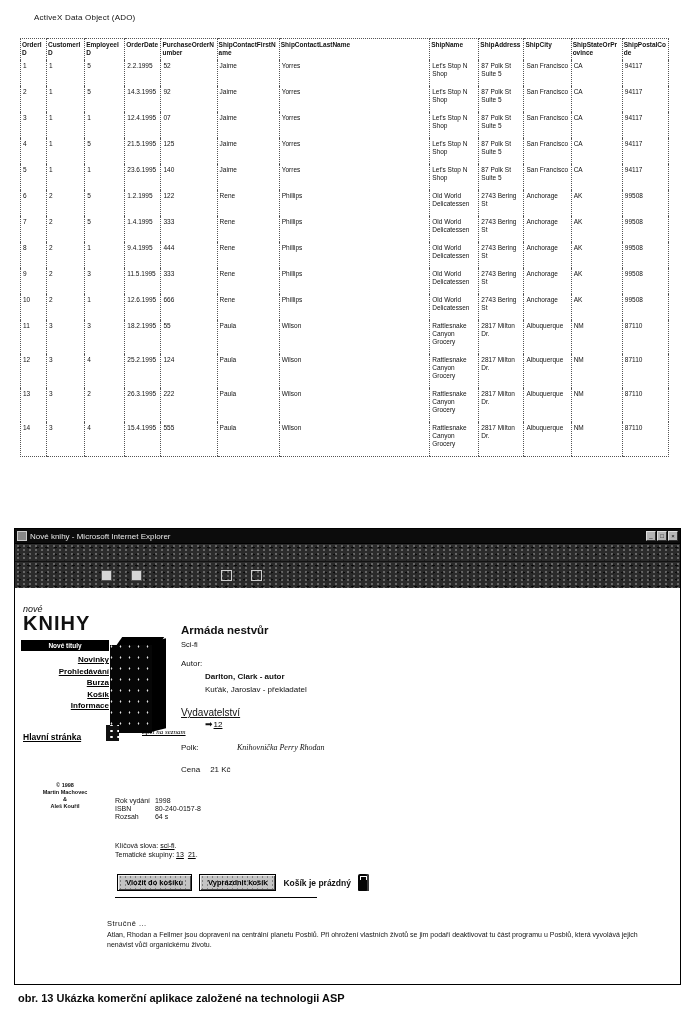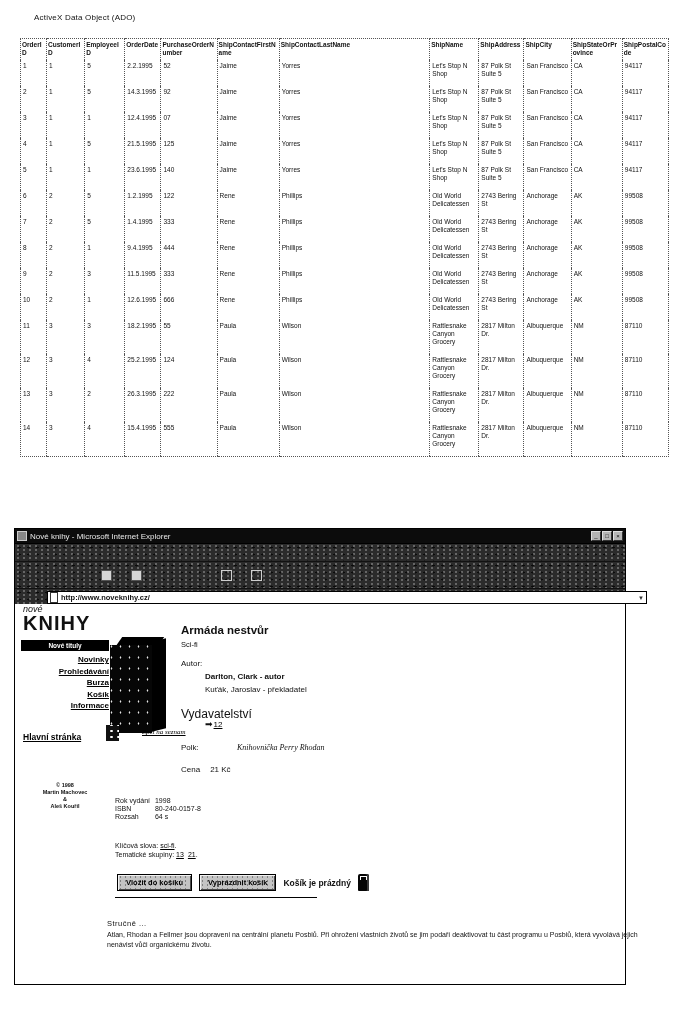--- a/index.html
+++ b/index.html
@@ -12,21 +12,21 @@
   .tablewrap table{border-collapse:collapse;table-layout:fixed;width:649px;font-size:6.5px;line-height:8px;color:#111;}
   .tablewrap th,.tablewrap td{border-left:1px dotted #555;vertical-align:top;text-align:left;padding:2px 2px 8px 2px;overflow:hidden;}
   .tablewrap th{font-weight:bold;border-top:1px dotted #555;word-break:break-word;padding:2px 1px 3px 1px;}
   .tablewrap th:last-child,.tablewrap td:last-child{border-right:1px dotted #555;}
   .tablewrap tbody tr:last-child td{border-bottom:1px dotted #555;}
   .caption{position:absolute;font-size:11px;font-weight:bold;color:#0a0a0a;}
   .cap12{left:18px;top:444px;}
   .cap13{left:18px;top:992px;}
 
   
-  .win{position:absolute;left:14px;top:528px;width:612px;height:457px;border:1px solid #000;background:#fff;box-sizing:border-box;}
+  .win{position:absolute;left:14px;top:528px;width:667px;height:457px;border:1px solid #000;background:#fff;box-sizing:border-box;}
   .titlebar{height:14px;background:#0c0c0c;color:#e8e8e8;font-size:8px;display:flex;align-items:center;gap:3px;padding:0 2px;}
   .ie-icon{width:8px;height:8px;background:#888;border:1px solid #ccc;flex:0 0 auto;}
   .title-text{white-space:nowrap;overflow:hidden;}
   .win-btns{margin-left:auto;display:flex;gap:1px;}
   .win-btn{width:10px;height:10px;background:#b5b5b5;border:1px solid #e0e0e0;border-right-color:#333;border-bottom-color:#333;font-size:6px;line-height:8px;text-align:center;color:#000;box-sizing:border-box;}
   .mottle{background-color:#2b2b2b;background-image:radial-gradient(rgba(255,255,255,.28) 1px,transparent 1.3px),radial-gradient(rgba(0,0,0,.75) 1px,transparent 1.5px);background-size:6px 4px,9px 7px;}
   .menubar{height:17px;border-top:1px solid #000;}
   .toolbar{height:26px;border-top:1px solid #111;position:relative;}
   .tool-icon{position:absolute;top:8px;width:9px;height:9px;border:1px solid #cfcfcf;background:transparent;}
   .tool-icon.solid{background:#d5d5d5;border-color:#555;}
@@ -55,21 +55,21 @@
   .cover-side{position:absolute;left:42px;top:3px;width:14px;height:90px;background:#000;transform:skewY(-14deg);}
   .back-icon{left:91px;top:121px;width:13px;height:16px;background:#111;background-image:radial-gradient(#fff 1px,transparent 1.6px);background-size:7px 6px;background-position:2px 3px;}
   .back-link{left:107px;top:124px;font-size:7px;font-style:italic;text-decoration:underline;font-family:"Liberation Serif",serif;color:#000;margin-left:20px;}
 
   
   .book-title{left:166px;top:20px;font-size:11.5px;font-weight:bold;}
   .genre{left:166px;top:36px;font-size:7.5px;}
   .autor-label{left:166px;top:55px;font-size:8px;}
   .author1{left:190px;top:68px;font-size:8px;font-weight:bold;}
   .author2{left:190px;top:81px;font-size:8px;}
-  .pub-label{left:166px;top:103px;font-size:12px;}
+  .pub-label{left:166px;top:103px;font-size:10px;text-decoration:underline;}
   .pub-line{left:190px;top:115px;font-size:8px;}
   .arrow{font-size:9px;margin-right:1px;}
   .pub-link{text-decoration:underline;color:#000;}
   .edice{left:166px;top:139px;font-size:8px;}
   .edice i{font-family:"Liberation Serif",serif;font-style:italic;padding-left:36px;}
   .cena{left:166px;top:161px;font-size:8px;}
   .cena .val{margin-left:10px;}
   .meta{left:100px;top:193px;font-size:7px;line-height:8.2px;}
   .meta .lbl{display:inline-block;min-width:38px;}
   .kw{left:100px;top:238px;font-size:7px;}
@@ -339,27 +339,20 @@
 
     <div class="menubar mottle"></div>
 
     <div class="toolbar mottle">
       <span class="tool-icon solid" style="left:86px"></span>
       <span class="tool-icon solid" style="left:116px"></span>
       <span class="tool-icon" style="left:206px"></span>
       <span class="tool-icon" style="left:236px"></span>
     </div>
 
-    <div class="addrbar mottle">
-      <div class="addr-field">
-        <span class="page-icon"></span>
-        <span>http://www.noveknihy.cz/</span>
-        <span class="addr-caret">▼</span>
-      </div>
-    </div>
 
     <div class="content">
 
       <div class="abs logo">
         <span class="logo-top">nové</span>
         <span class="logo-main">KNIHY</span>
       </div>
       <div class="abs side-banner">Nové tituly</div>
       <div class="abs side-nav">
           <a>Novinky</a>
@@ -424,14 +417,15 @@
         <span class="basket-icon"></span>
       </div>
       <div class="abs btn-underline"></div>
 
       <div class="abs summary-label">Stručně ...</div>
       <div class="abs summary">Atlan, Rhodan a Fellmer jsou dopraveni na centrální planetu Posbiů. Při ohrožení vlastních životů se jim podaří deaktivovat tu část programu u Posbiů, která vyvolává jejich nenávist vůči organickému životu.</div>
 
     </div>
   </div>
 
+  <div class="caption cap13">obr. 13 Ukázka komerční aplikace založené na technologii ASP</div>
 
 </div>
 
 </body></html>

